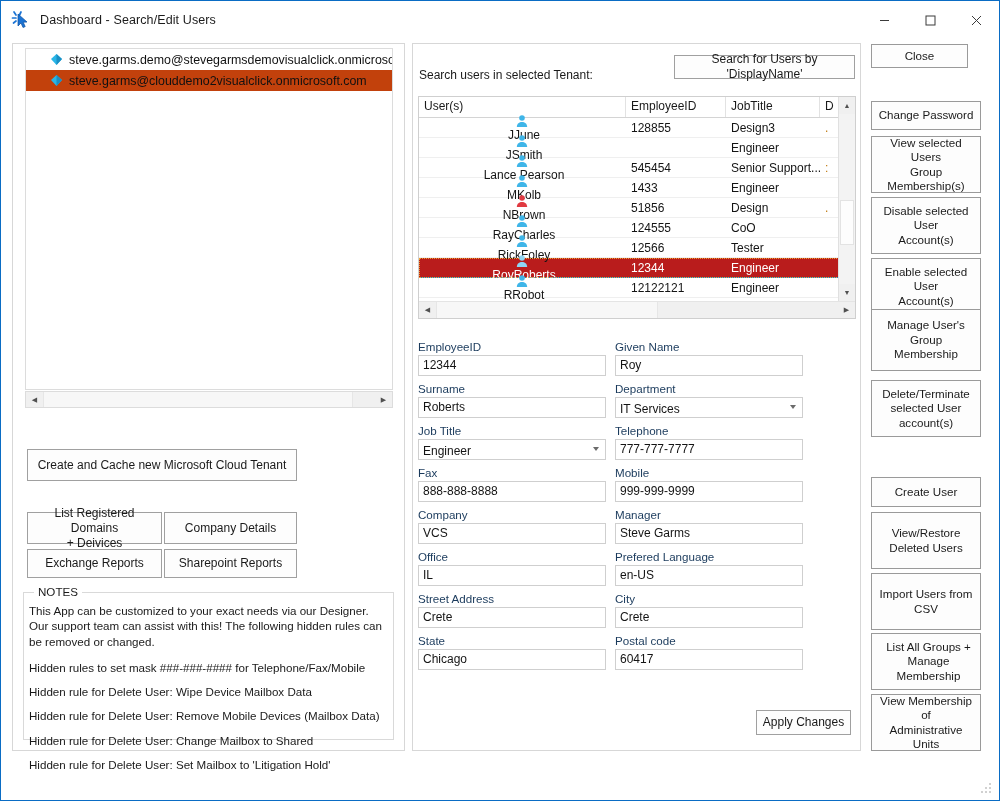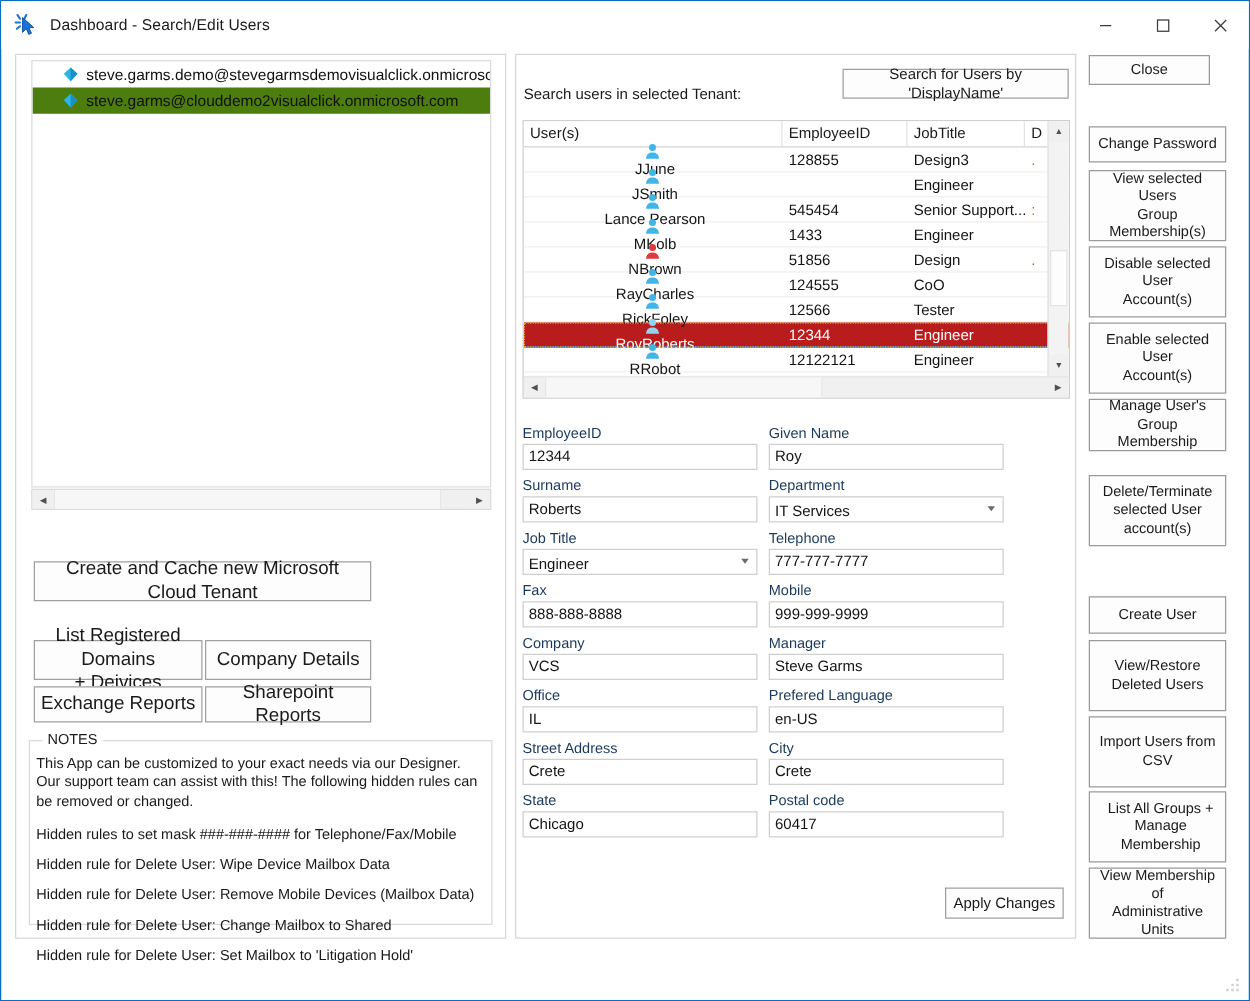--- a/index.html
+++ b/index.html
@@ -46,41 +46,41 @@
 
   
   .tenant-list {
     position: absolute; left: 12px; top: 4px; width: 368px; height: 342px;
     border: 1px solid #dcdcdc; background: #fff; overflow: hidden;
   }
   .tenant-row {
     display: flex; align-items: center; height: 21px;
     padding-left: 24px; font-size: 12.4px; color: #111; white-space: nowrap;
   }
-  .tenant-row.selected { background: #4d7c0f; }
+  .tenant-row.selected { background: #c2410c; }
   .tenant-ico {
     width: 13px; height: 13px; margin-right: 6px; flex: 0 0 auto; position: relative;
   }
   .hscroll {
     position: absolute; left: 12px; top: 347px; width: 368px; height: 17px;
     background: #f0f0f0; border: 1px solid #dcdcdc; display: flex; align-items: stretch;
   }
   .hs-arrow {
     width: 17px; background: #f0f0f0; display: flex; align-items: center; justify-content: center;
     font-size: 7px; color: #505050;
   }
   .hs-thumb { flex: 1; background: #f7f7f7; border-left: 1px solid #e6e6e6; border-right: 1px solid #e6e6e6; margin: 0 22px 0 0;}
   .hs-track { flex: 1; display: flex; }
 
   
   .btn {
     background: #fdfdfd;
     border: 1px solid #a0a0a0;
     font-family: "Liberation Sans", sans-serif;
-    font-size: 15px; color: #1a1a1a;
+    font-size: 12px; color: #1a1a1a;
     display: flex; align-items: center; justify-content: center;
     text-align: center; line-height: 1.25; padding: 2px 4px;
     cursor: default; white-space: pre-line;
   }
   #btn-create-tenant { position: absolute; left: 14px; top: 405px; width: 270px; height: 32px; }
   #btn-domains   { position: absolute; left: 14px; top: 468px; width: 135px; height: 32px; }
   #btn-company   { position: absolute; left: 151px; top: 468px; width: 133px; height: 32px; }
   #btn-exchange  { position: absolute; left: 14px; top: 505px; width: 135px; height: 29px; }
   #btn-sharepoint{ position: absolute; left: 151px; top: 505px; width: 133px; height: 29px; }
 
@@ -525,21 +525,21 @@
     <span>Close</span>
   </div>
 
   <div class="rbtn" style="top:100px; width:110px; height:29px;">Change Password</div>
   <div class="rbtn" style="top:135px; width:110px; height:57px;">View selected Users
 Group Membership(s)</div>
   <div class="rbtn" style="top:196px; width:110px; height:57px;">Disable selected User
 Account(s)</div>
   <div class="rbtn" style="top:257px; width:110px; height:57px;">Enable selected User
 Account(s)</div>
-  <div class="rbtn" style="top:318px; width:110px; height:42px;text-align:center;">Manage User's Group
+  <div class="rbtn" style="top:308px; width:110px; height:62px;text-align:center;">Manage User's Group
 Membership</div>
   <div class="rbtn" style="top:379px; width:110px; height:57px;">Delete/Terminate
 selected User
 account(s)</div>
 
   <div class="rbtn" style="top:476px; width:110px; height:30px;">Create User</div>
   <div class="rbtn" style="top:511px; width:110px; height:57px;">View/Restore
 Deleted Users</div>
   <div class="rbtn" style="top:572px; width:110px; height:57px;">Import Users from
 CSV</div>

